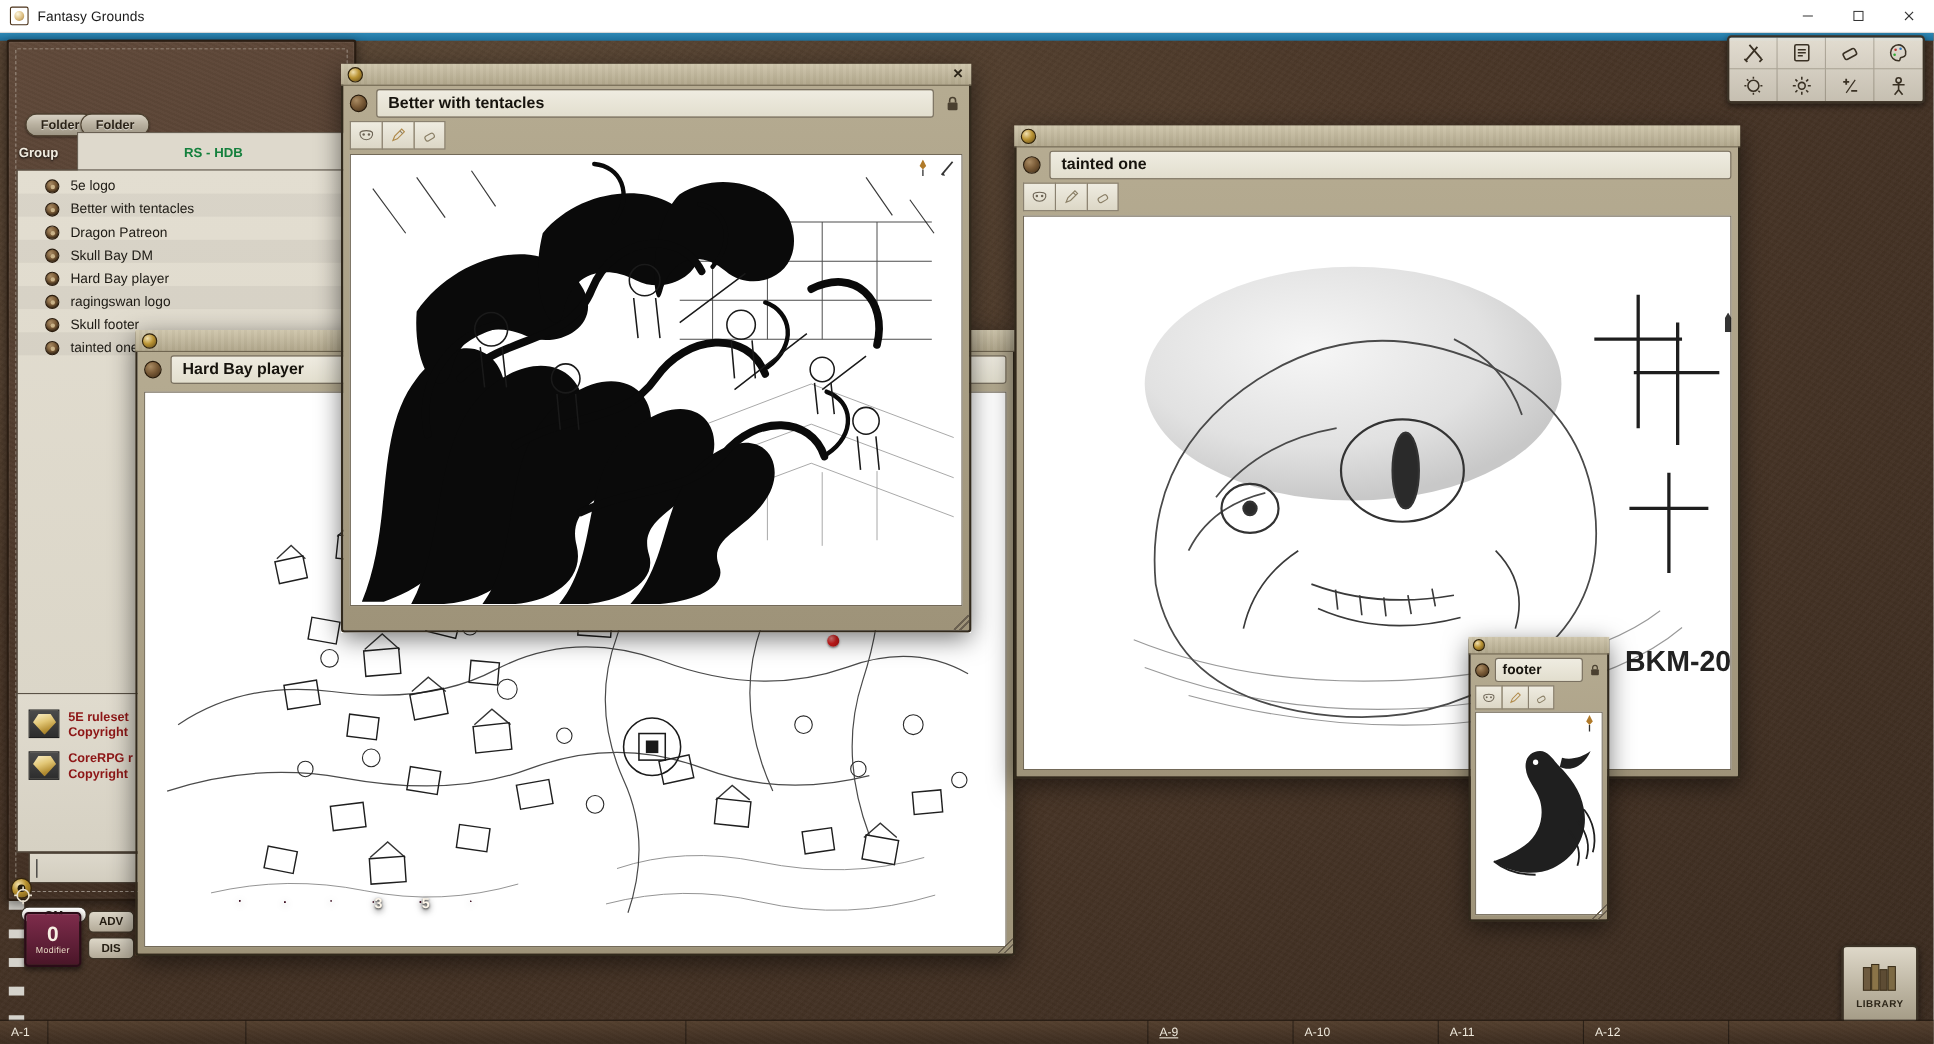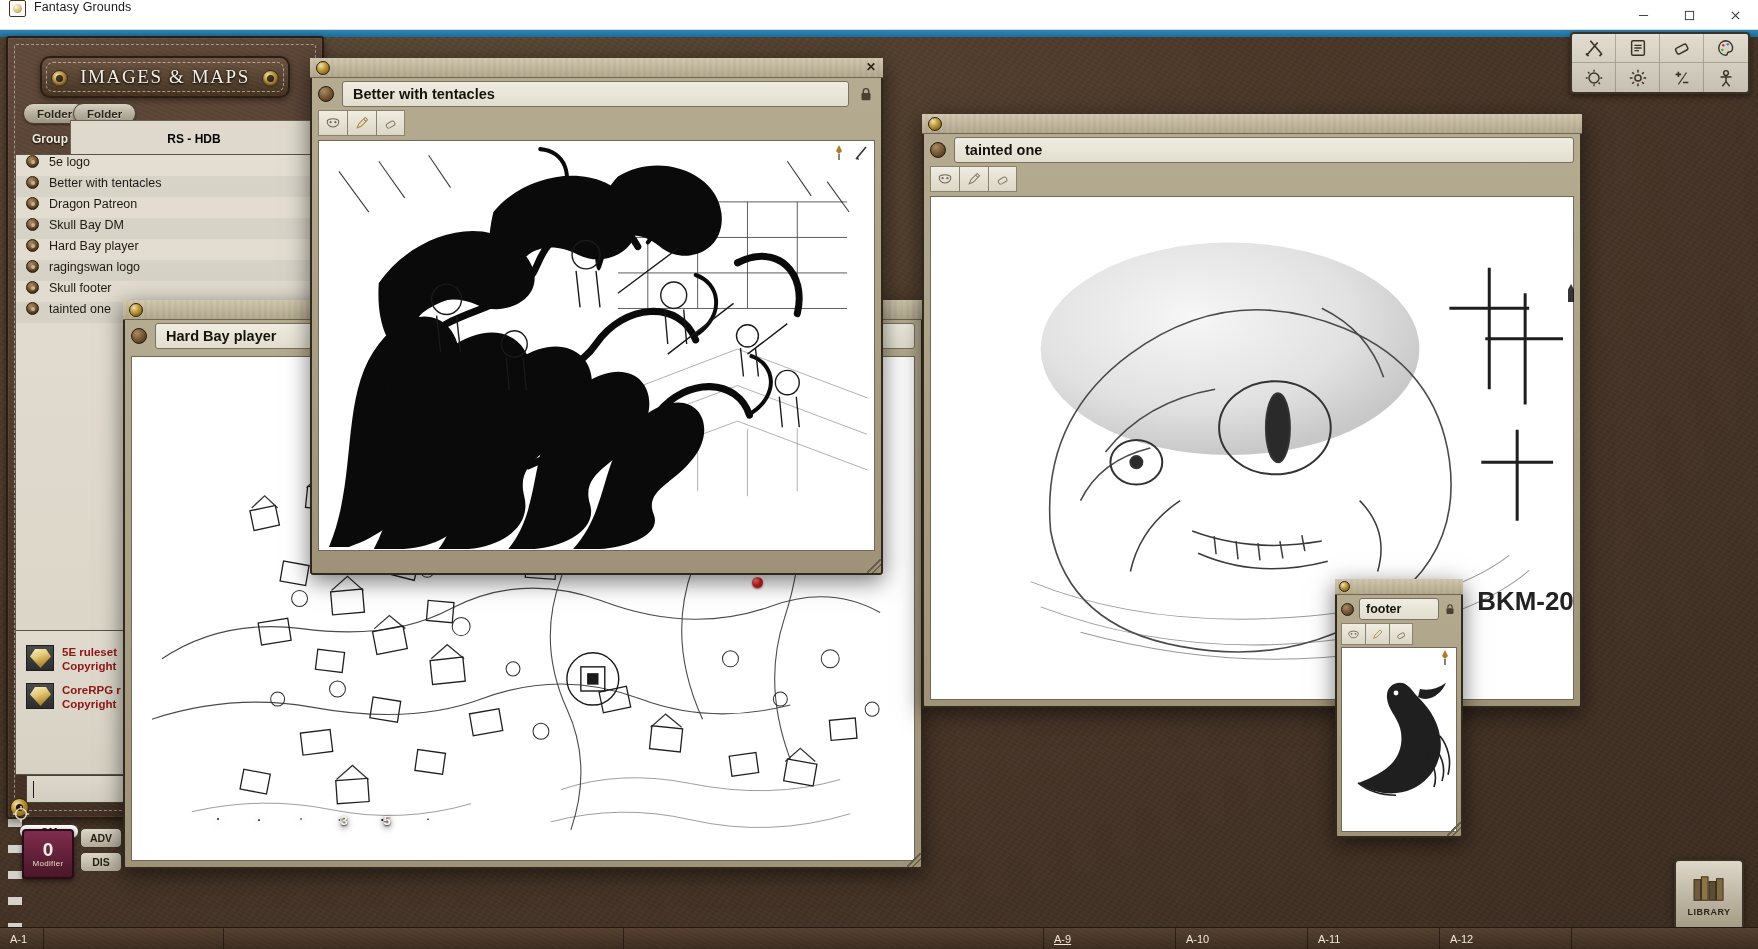--- a/index.html
+++ b/index.html
@@ -8,21 +8,21 @@
     overflow: hidden;
     font-family: "Liberation Sans", sans-serif;
     background: #ffffff;
   }
   #app { position: relative; width: 1758px; height: 949px; overflow: hidden; }
 
   
   .os-titlebar {
     position: absolute; left: 0; top: 0; width: 1758px; height: 30px;
     background: #ffffff; border-bottom: 1px solid #d8d8d8;
-    display: flex; 
+    display: flex; align-items: center;
   }
   .os-icon {
     width: 17px; height: 17px; margin-left: 9px; margin-right: 8px;
     border-radius: 2px;
     background:
       radial-gradient(circle at 40% 35%, #f3e0b8 0%, #c8a濁 0%),
       linear-gradient(150deg, #6b4a2a 0%, #a87a47 45%, #5d3f24 100%);
     border: 1px solid #4a3118;
     position: relative; overflow: hidden;
   }
@@ -123,34 +123,34 @@
     cursor: pointer;
   }
   #btn-folder { left: 15px; top: 65px; }
   #btn-store  { left: 65px; top: 65px; }
 
   .group-row {
     position: absolute; left: 8px; top: 90px; width: 302px; height: 21px;
     display: flex; align-items: center;
   }
   .group-label { width: 54px; font-size: 12px; font-weight: bold; color: #f1ece0;
-                 text-shadow: 0 1px 2px #000; padding-left: 16px; }
+                 text-shadow: 0 1px 2px #000; padding-left: 1px; }
   .group-value {
     flex: 1; height: 38px; background: #ded9cc; border: 1px solid #6a6154;
-    font-size: 12px; color: #000000; display: flex; align-items: center;
+    font-size: 12px; color: #15803d; display: flex; align-items: center;
     justify-content: center; font-weight: 600;
   }
 
   .list-area {
     position: absolute; left: 7px; top: 116px; width: 304px; height: 545px;
     background: linear-gradient(180deg, #e3ded1 0%, #dad5c7 100%);
     border: 1px solid #5a5246; overflow: hidden;
   }
   .list-item {
-    height: 21px; display: flex; align-items: flex-start; padding-left: 10px;
+    height: 21px; display: flex; align-items: flex-end; padding-left: 25px;
     font-size: 12.5px; color: #1d1a14; cursor: pointer;
   }
   .list-item:nth-child(even) { background: rgba(0,0,0,.045); }
   .li-bullet {
     width: 13px; height: 13px; border-radius: 50%; margin-right: 10px; flex: 0 0 13px;
     background: radial-gradient(circle at 35% 30%, #a98b63 0%, #7b5c38 45%, #432f1a 100%);
     border: 1px solid #2a1c0e; box-shadow: inset 0 -1px 2px rgba(0,0,0,.45);
     position: relative;
   }
   .li-bullet::after {
@@ -393,25 +393,20 @@
     </div>
   </div>
 
   <div class="desktop">
     <div class="leather-frame-t"></div>
     <div class="rail-v rail-left"></div>
 
     <div class="imgmaps">
       <div class="inner-stitch"></div>
 
-      <div class="panel-plaque">
-        <div class="rivet l"></div>
-        <div class="plaque-title">IMAGES &amp; MAPS</div>
-        <div class="rivet r"></div>
-      </div>
 
       <div class="fbtn" id="btn-folder">Folder</div>
       <div class="fbtn" id="btn-store">Folder</div>
 
       <div class="group-row">
         <div class="group-label">Group</div>
         <div class="group-value">RS - HDB</div>
       </div>
 
       <div class="list-area">

